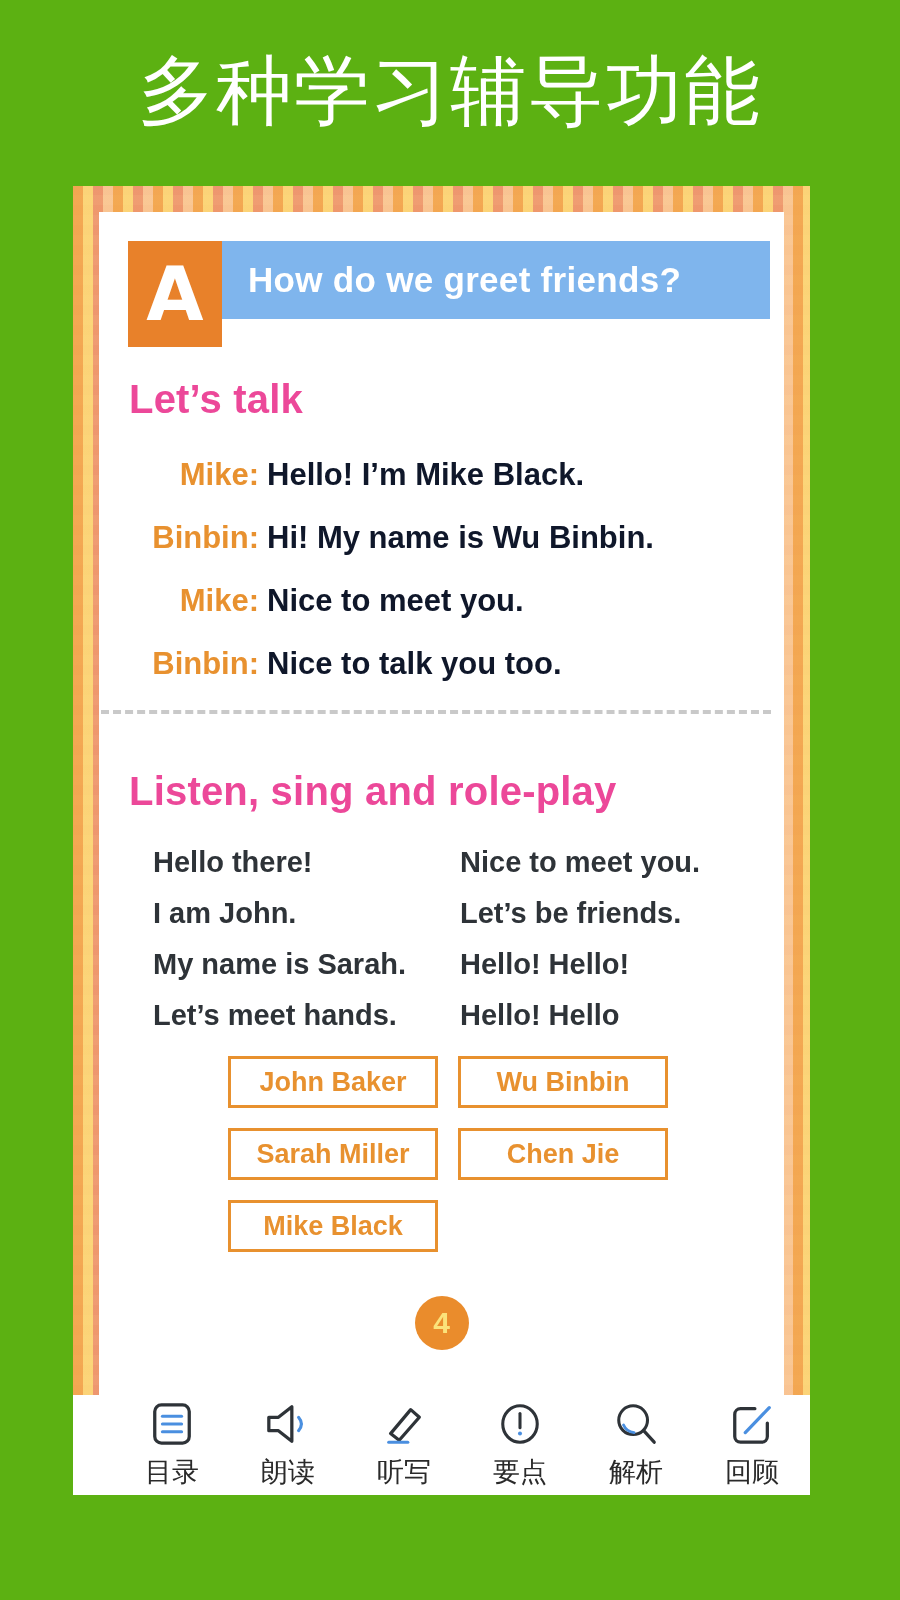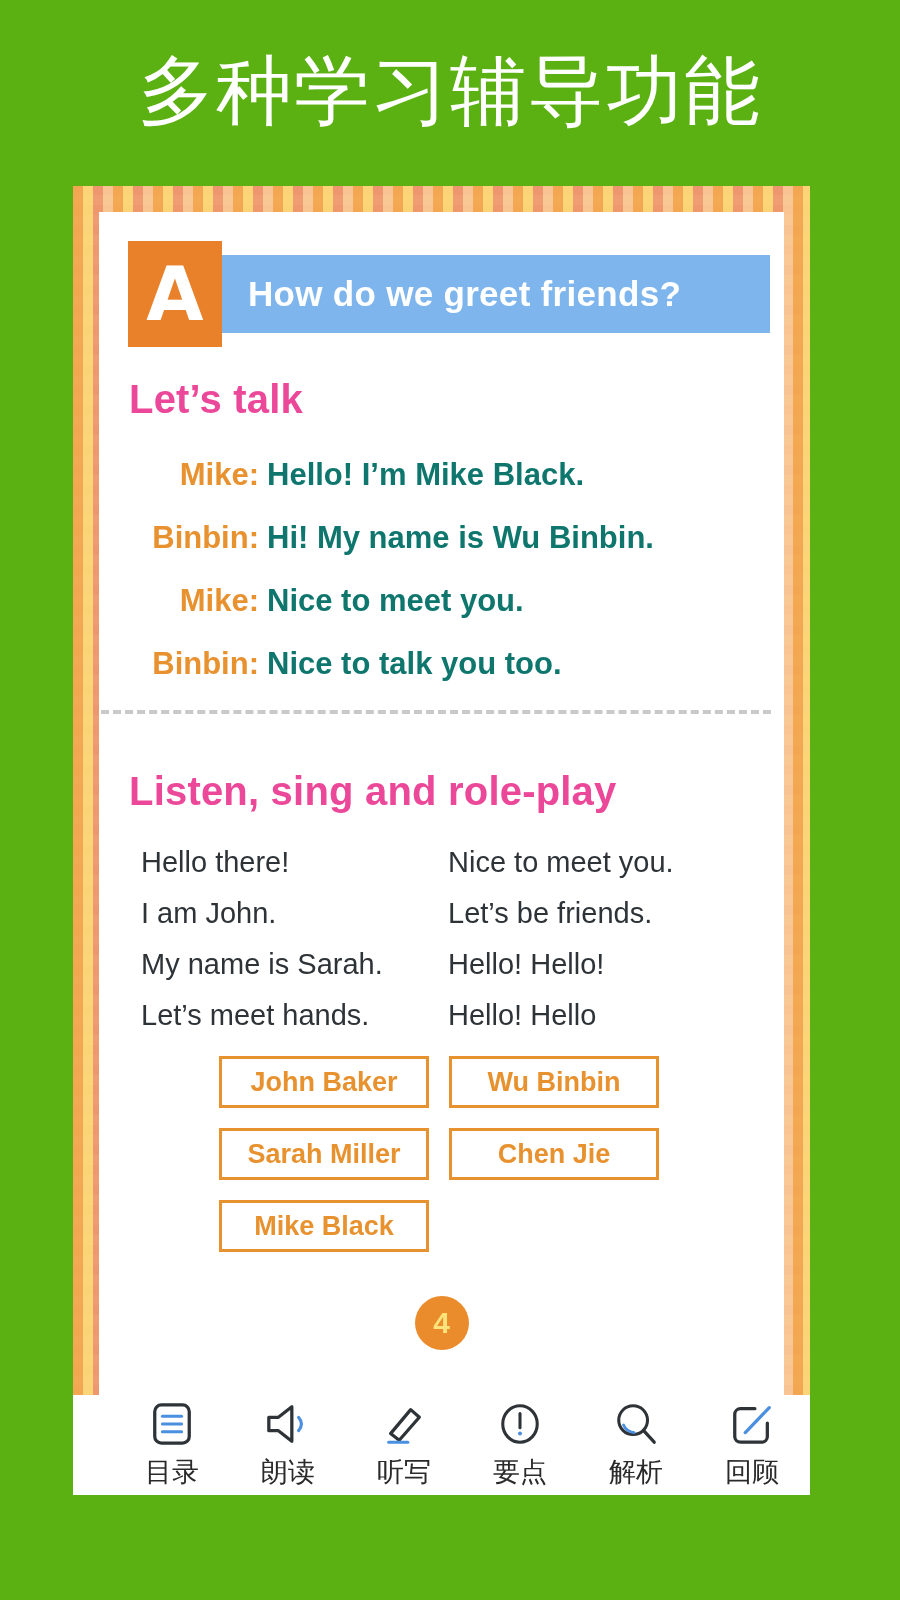--- a/index.html
+++ b/index.html
@@ -79,21 +79,20 @@
     font-weight: bold;
     display: flex;
     align-items: center;
     justify-content: center;
     font-family: "DejaVu Sans", "Liberation Sans", sans-serif;
     line-height: 1;
   }
   .section-title-bar {
     width: 548px;
     height: 78px;
-    margin-top: 14px;
     background: #7fb5ed;
     color: #ffffff;
     font-size: 35px;
     font-weight: bold;
     display: flex;
     align-items: center;
     padding-left: 26px;
     box-sizing: border-box;
     letter-spacing: 0.3px;
   }
@@ -125,21 +124,21 @@
   }
   .speaker {
     width: 142px;
     text-align: right;
     color: #e8912f;
     font-weight: bold;
     flex: none;
     padding-right: 8px;
   }
   .utterance {
-    color: #0f766e;
+    color: #0f172a;
     font-weight: bold;
   }
 
   
   .divider {
     position: absolute;
     left: 2px;
     top: 498px;
     width: 670px;
     border-top: 4px dashed #c9c9c9;
@@ -151,28 +150,29 @@
     left: 42px;
     top: 633px;
     width: 620px;
     display: grid;
     grid-template-columns: 307px 313px;
     row-gap: 17px;
   }
   .song-line {
     font-size: 29px;
     color: #2e3338;
-    font-weight: normal;
+    font-weight: bold;
     line-height: 34px;
+    margin-left: 12px;
   }
 
   
   .name-grid {
     position: absolute;
-    left: 120px;
+    left: 129px;
     top: 844px;
     display: grid;
     grid-template-columns: 210px 210px;
     column-gap: 14px;
     row-gap: 13px;
     gap: 20px;
   }
   .name-chip {
     border: 3px solid #e8912f;
     color: #e8912f;

